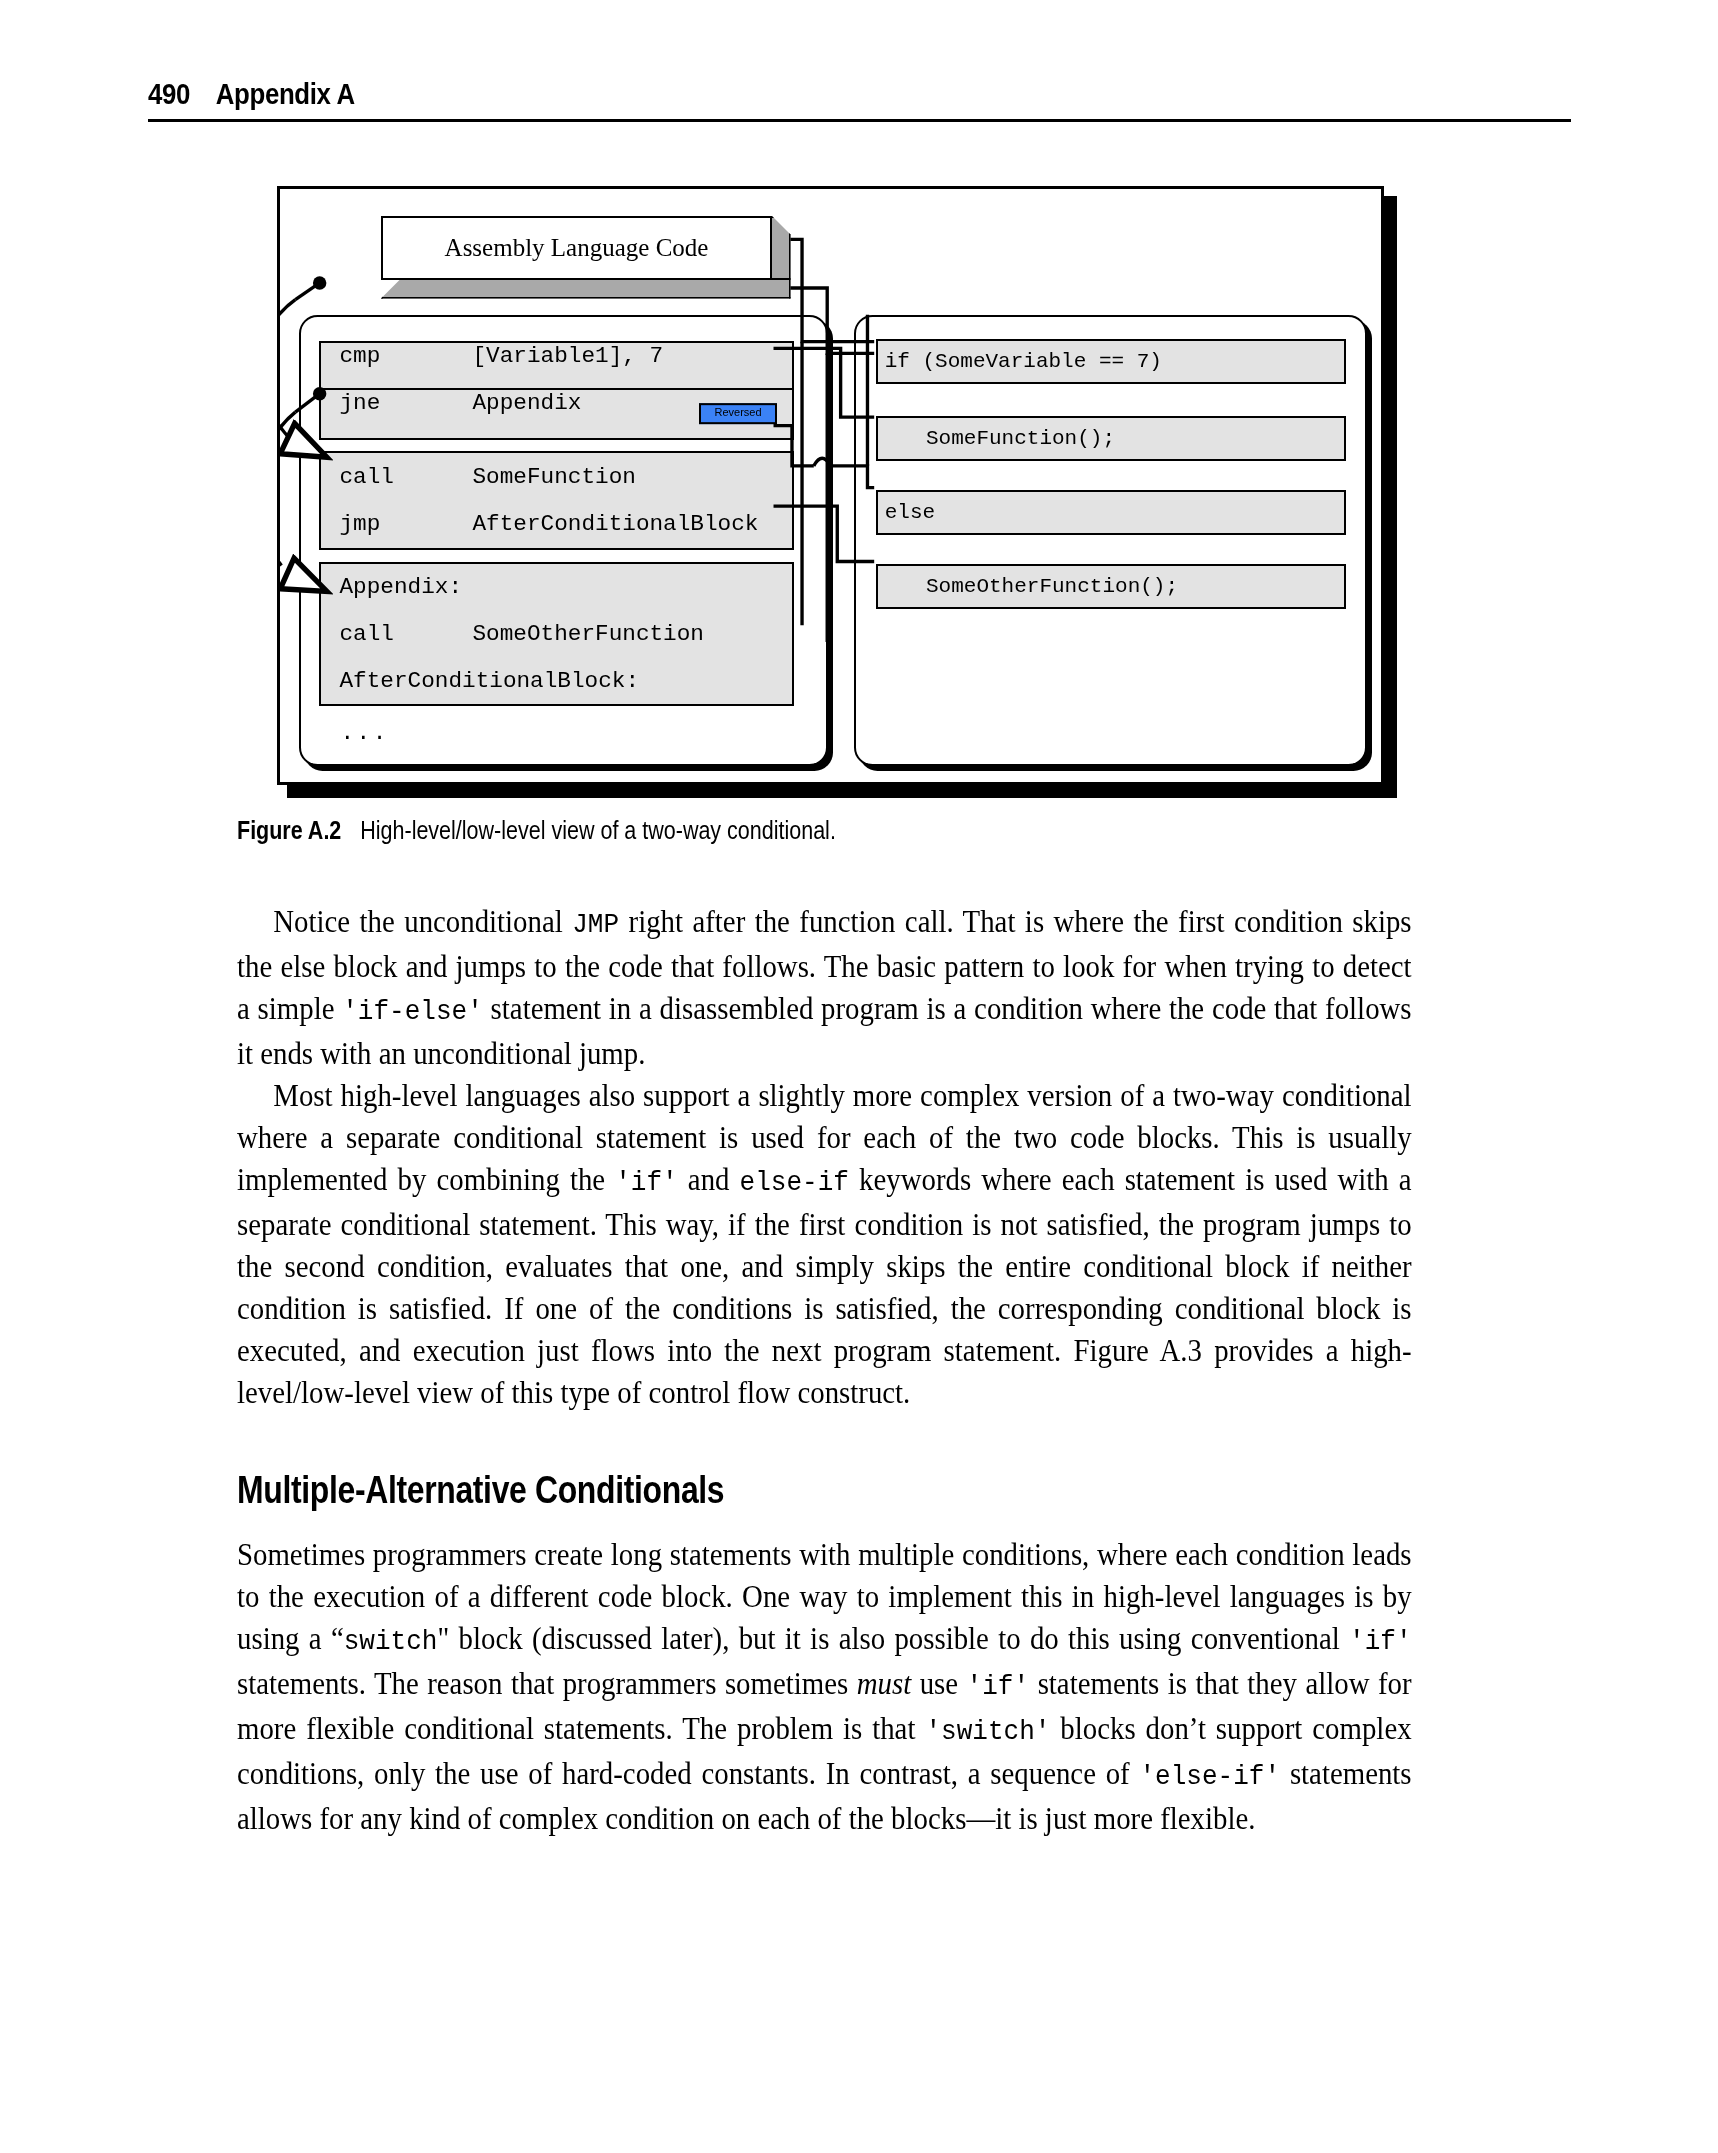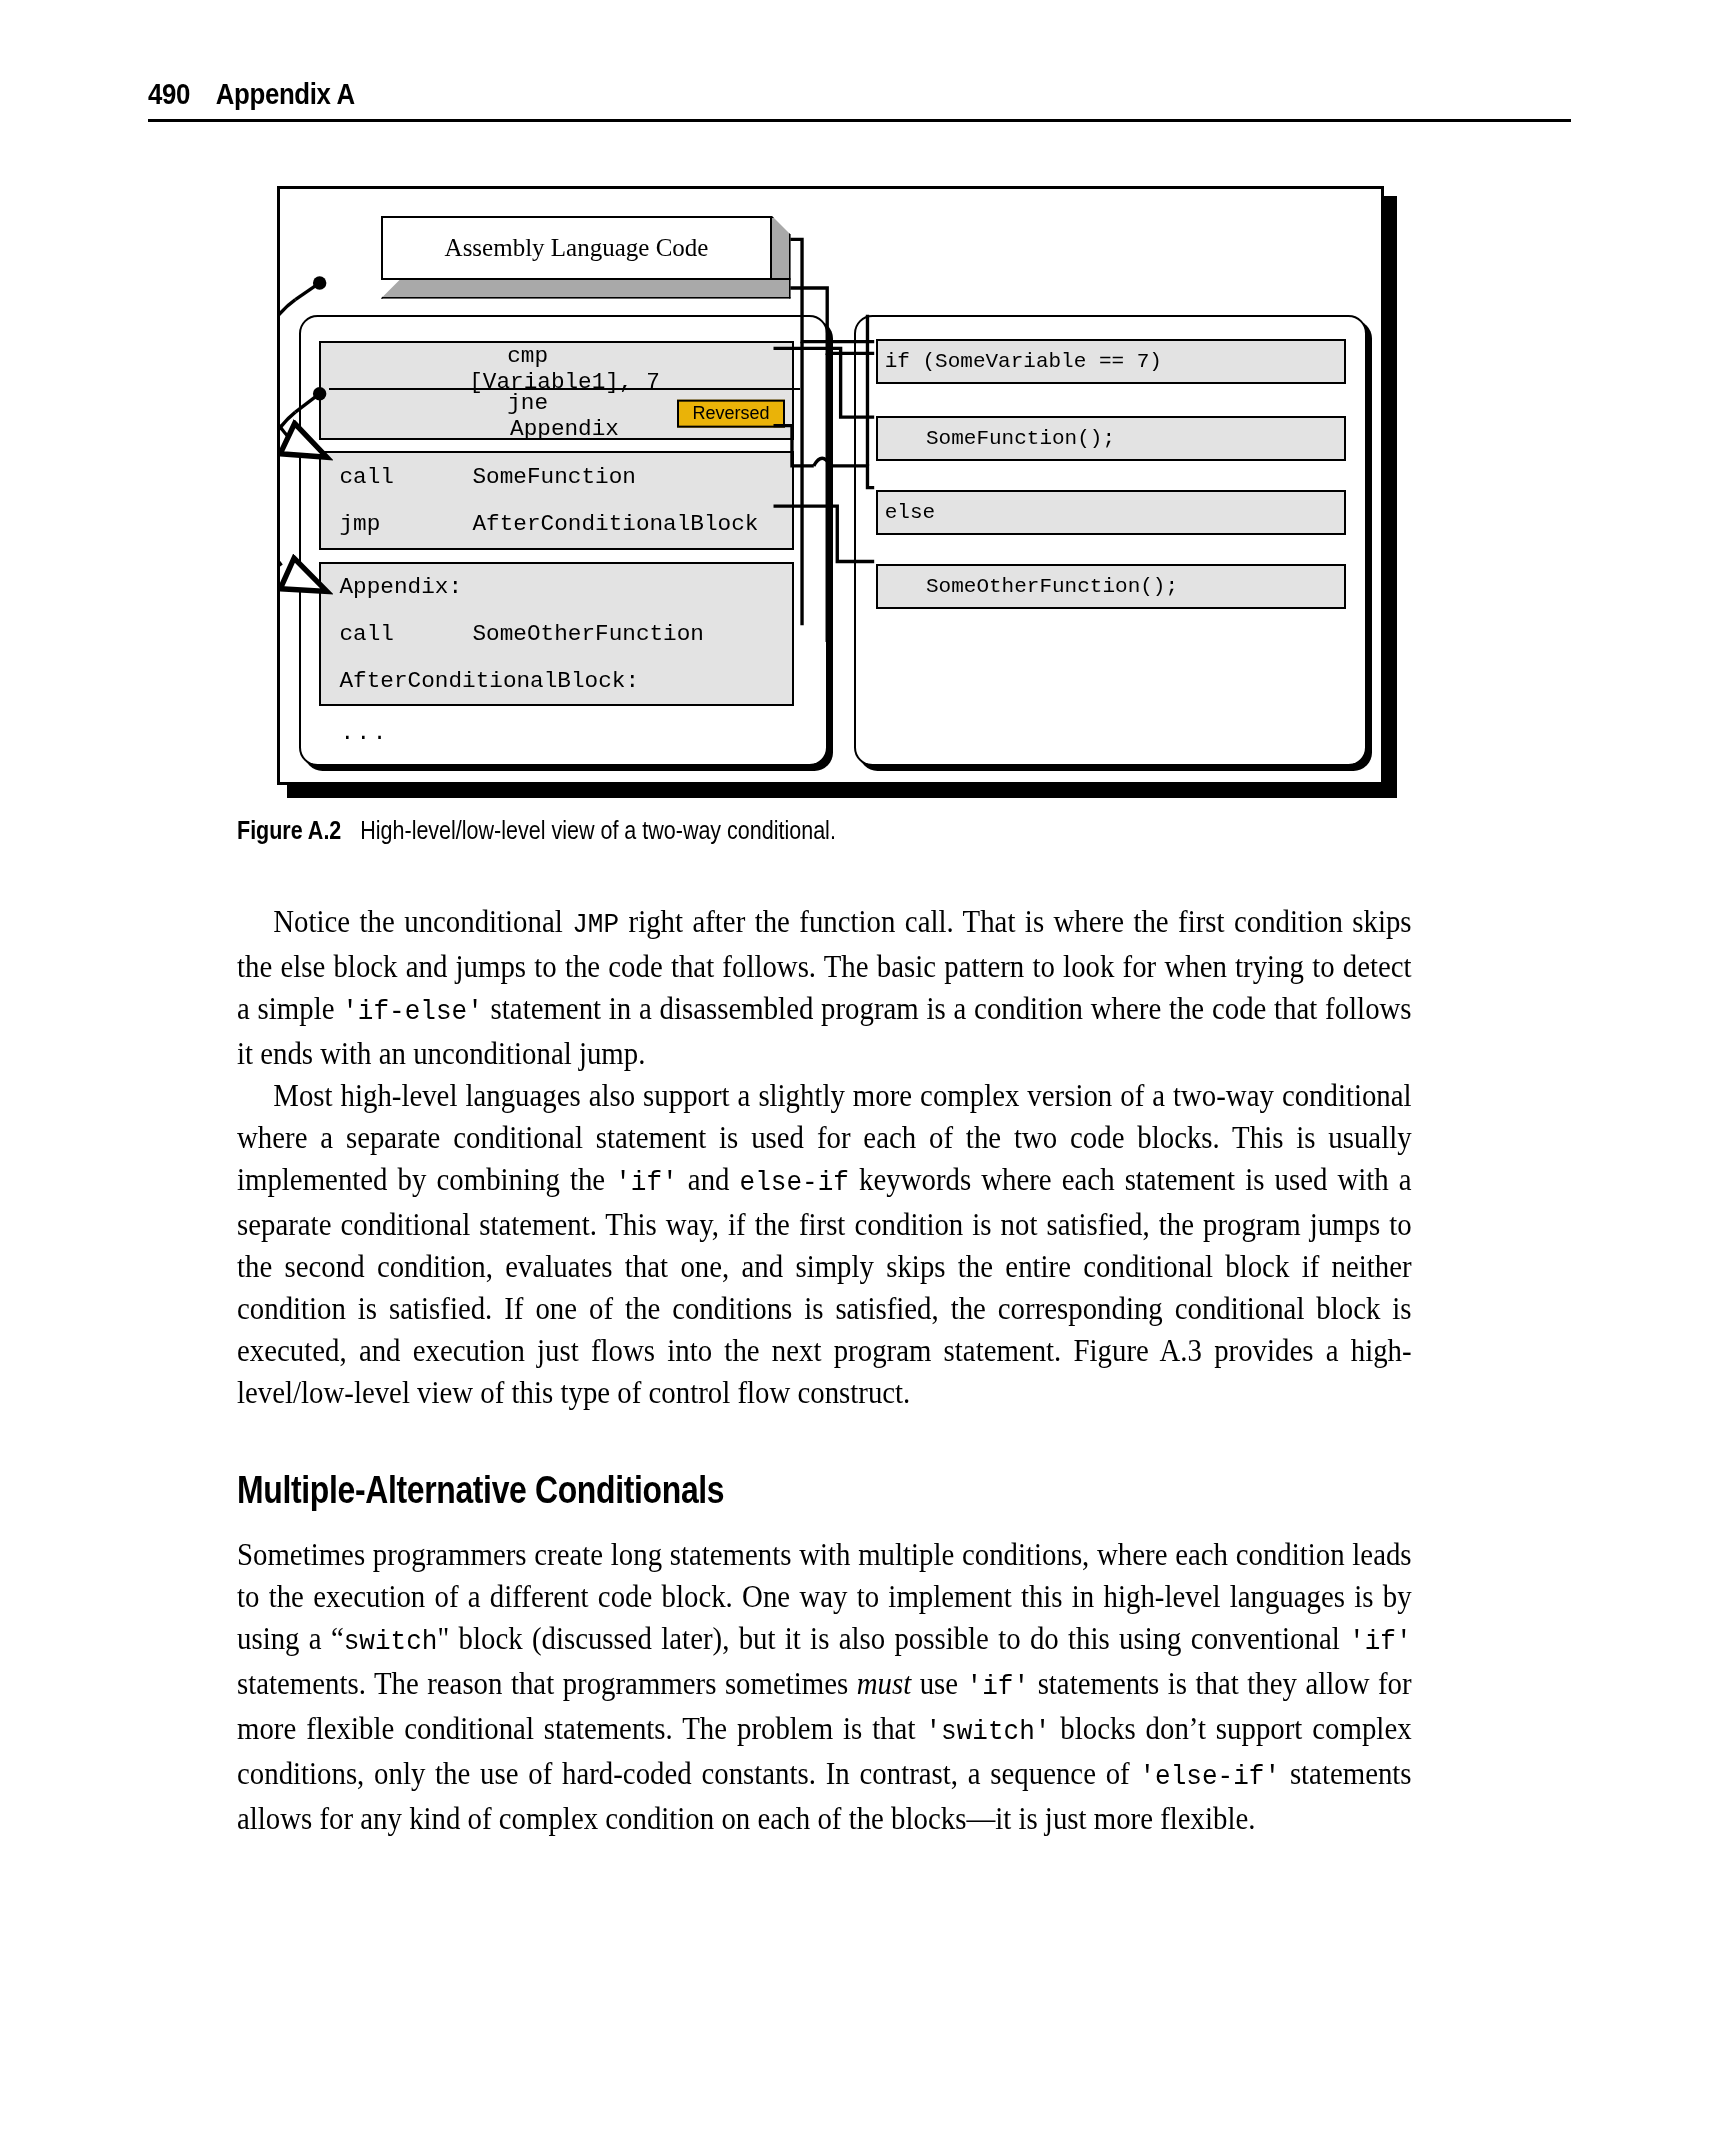--- a/index.html
+++ b/index.html
@@ -148,22 +148,22 @@
     display: inline-block;
     width: 133px;
     padding-left: 18.5px;
     flex: 0 0 auto;
   }
   .code-box .arg { flex: 1 1 auto; }
 
   
   .asm-g1 { left: 18.5px; top: 23.5px; width: 475px; height: 99px; }
   .asm-g1 .r1, .asm-g1 .r2 {
-    position: absolute; left: 8px; width: 100%; height: 50%;
-    display: flex; align-items: center; flex-direction: column;
+    position: absolute; left: 0; width: 100%; height: 50%;
+    display: flex; align-items: flex-start;
   }
   .asm-g1 .r1 { top: 0; border-bottom: 2.5px solid #000; box-sizing: border-box; }
   .asm-g1 .r2 { top: 50%; }
 
   .asm-g2 { left: 18.5px; top: 134px; width: 475px; height: 99px; }
   .asm-g2 .r1, .asm-g2 .r2 {
     position: absolute; left: 0; width: 100%; height: 50%;
     display: flex; align-items: center;
   }
   .asm-g2 .r1 { top: 0; }
@@ -186,27 +186,27 @@
     font-size: 22.7px;
     letter-spacing: 2.5px;
   }
 
   
   .reversed-badge {
     position: absolute;
     right: 15px;
     top: 50%;
     transform: translateY(-50%);
-    background: #eab308;
+    background: #3b82f6;
     border: 2.5px solid #000000;
     box-sizing: border-box;
     padding: 2.5px 13.4px 4.2px 13.4px;
     font-family: "Liberation Sans", sans-serif;
     font-style: normal;
-    font-size: 18px;
+    font-size: 11px;
     line-height: 1;
   }
 
   
   .hl-box {
     position: absolute;
     left: 20px;
     width: 470px;
     height: 45px;
     background: #e3e3e3;

